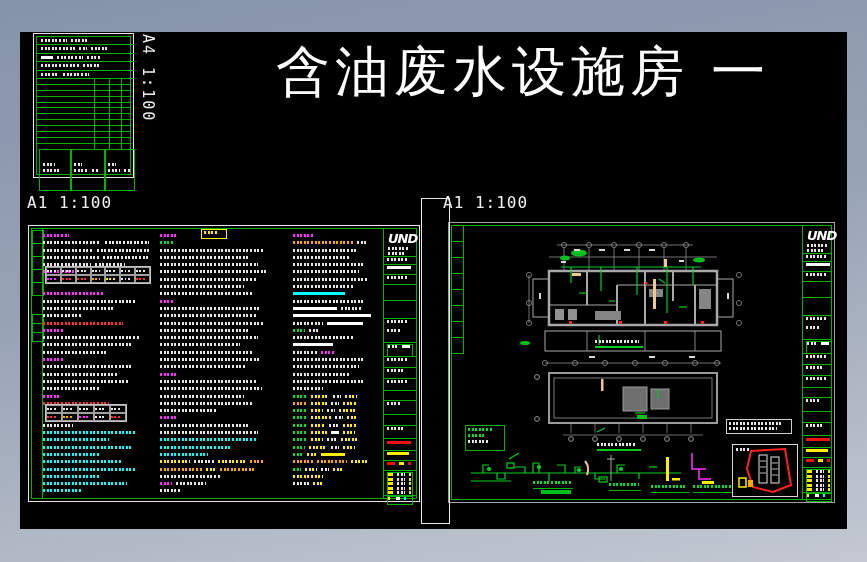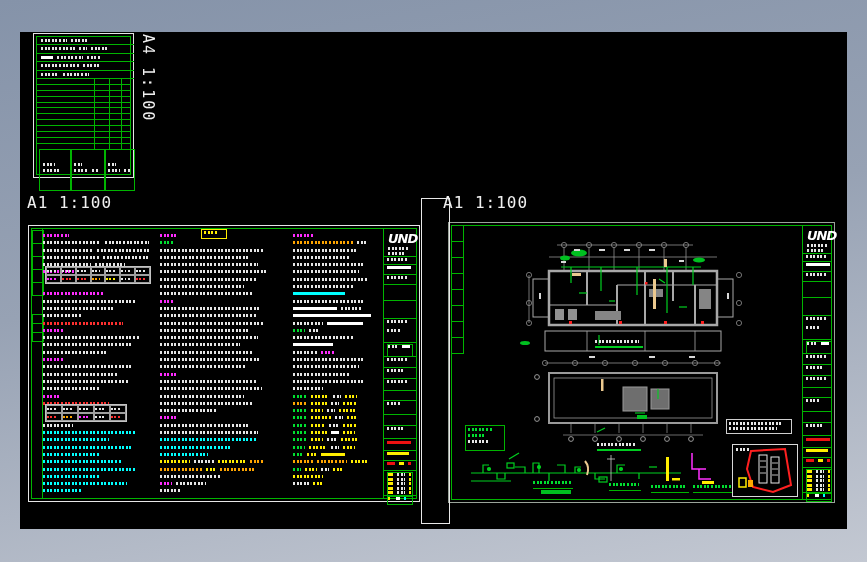--- a/index.html
+++ b/index.html
@@ -75,20 +75,21 @@
             <div class="nrow" style="height: 3px; margin-bottom: 3px;"><span class="nseg" style="width: 14px; height: 3px; background-image: repeating-linear-gradient(90deg, rgb(230, 230, 230) 0px, rgb(230, 230, 230) 2px, transparent 2px, transparent 3.6px);"></span><span class="nseg" style="width: 6px; height: 3px; background-image: repeating-linear-gradient(90deg, rgb(230, 230, 230) 0px, rgb(230, 230, 230) 2px, transparent 2px, transparent 3.6px);"></span></div>
           </div>
         <div class="a4box noisebox" style="left:67px;top:112px;width:26px;height:27px;padding-left:3px;">
             <div class="nrow" style="height: 3px; margin-bottom: 3px;"><span class="nseg" style="width: 8px; height: 3px; background-image: repeating-linear-gradient(90deg, rgb(230, 230, 230) 0px, rgb(230, 230, 230) 2px, transparent 2px, transparent 3.6px);"></span></div>
             <div class="nrow" style="height: 3px; margin-bottom: 3px;"><span class="nseg" style="width: 12px; height: 3px; background-image: repeating-linear-gradient(90deg, rgb(230, 230, 230) 0px, rgb(230, 230, 230) 2px, transparent 2px, transparent 3.6px);"></span><span class="nseg" style="width: 6px; height: 3px; background-image: repeating-linear-gradient(90deg, rgb(230, 230, 230) 0px, rgb(230, 230, 230) 2px, transparent 2px, transparent 3.6px);"></span></div>
           </div>
       </div>
     </div>
 
     <div class="vlabel">A4 1:100</div>
+    <div class="bigtitle">含油废水设施房 一</div>
     <div class="scalelabel" style="left:7px;top:161px;">A1 1:100</div>
     <div class="scalelabel" style="left:423px;top:161px;">A1 1:100</div>
 
     <div class="marquee"></div>
 
     <div class="sheet l">
       <div class="gframe"></div>
       <div class="gvline" style="left:13px;"></div>
       <div class="mbox" style="left:3px;top:4px;width:10px;height:12px;"></div>
       <div class="mbox" style="left:3px;top:17px;width:10px;height:12px;"></div>

